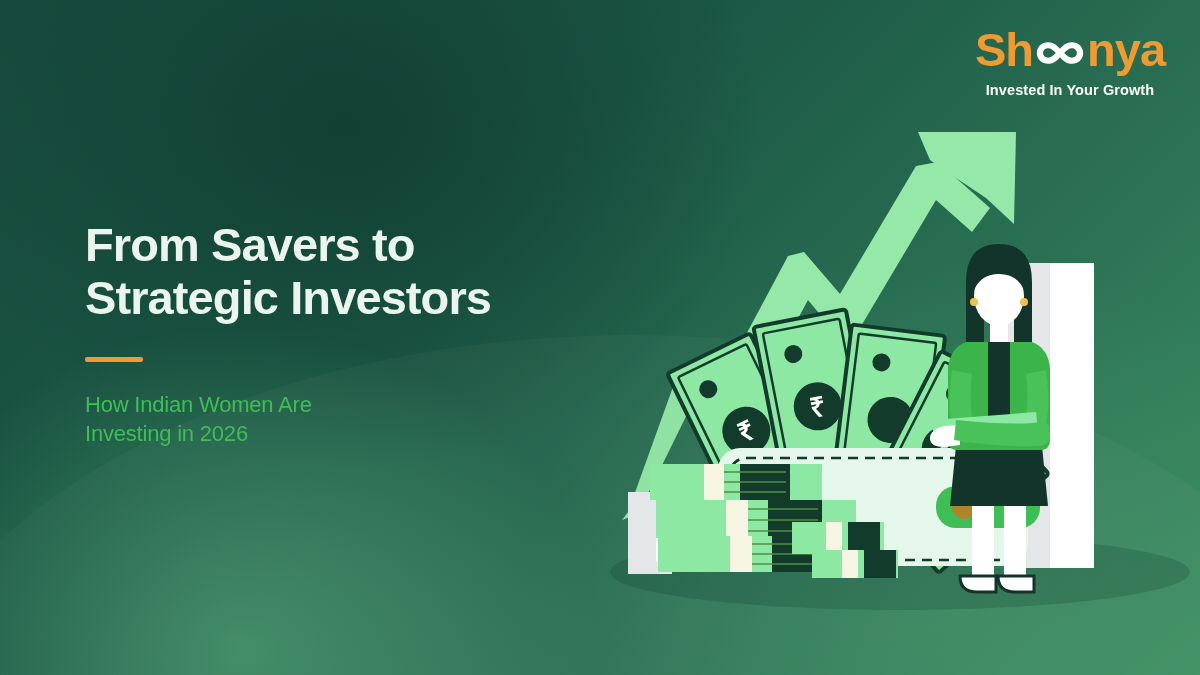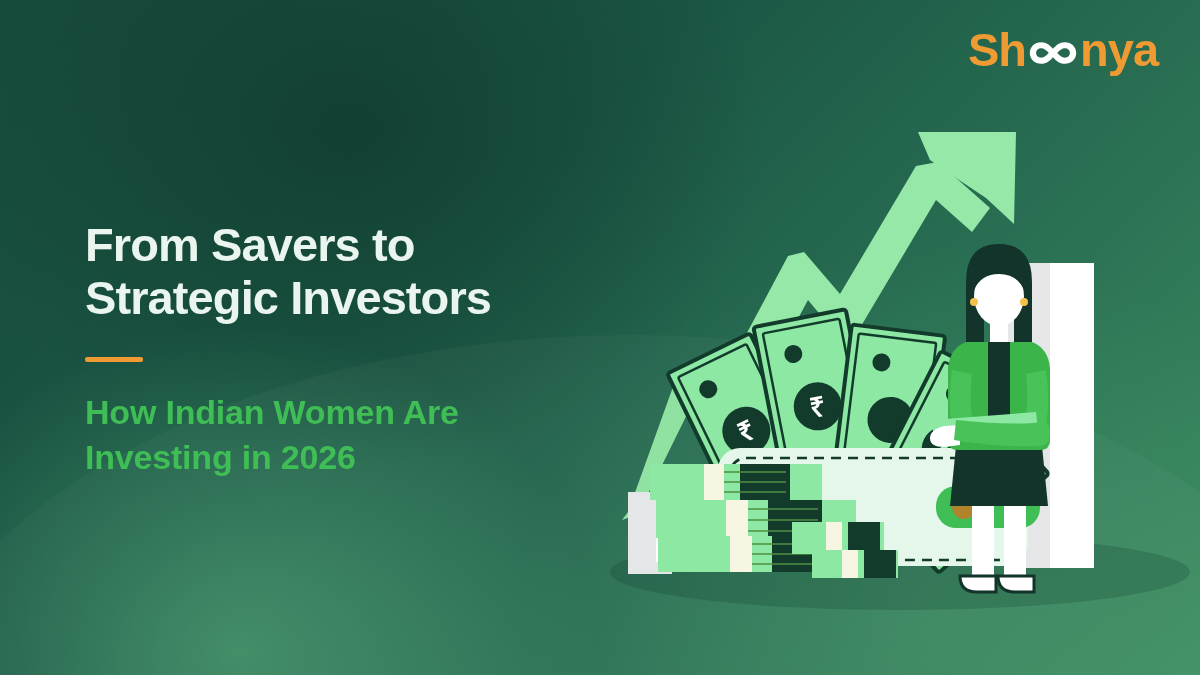--- a/index.html
+++ b/index.html
@@ -57,21 +57,21 @@
     bottom: -560px;
     width: 1500px;
     height: 900px;
     border-radius: 50%;
     background: rgba(255,255,255,0.030);
   }
 
   
   .logo-block {
     position: absolute;
-    right: 32px;
+    right: 25px;
     top: 26px;
     text-align: center;
     width: 210px;
   }
   .logo-word {
     font-size: 47px;
     font-weight: 700;
     letter-spacing: -1px;
     color: #ef9a33;
     line-height: 1;
@@ -113,23 +113,23 @@
     white-space: pre-line;
   }
   .divider {
     width: 58px;
     height: 5px;
     background: #ef9a33;
     border-radius: 2px;
     margin: 33px 0 28px 0;
   }
   .subhead {
-    font-size: 34px;
+    font-size: 22px;
     line-height: 1.32;
-    font-weight: 700;
+    font-weight: 400;
     color: #3fbe55;
     letter-spacing: -0.2px;
     margin: 0;
     white-space: pre-line;
   }
 
   
   .art {
     position: absolute;
     left: 600px;
@@ -153,20 +153,21 @@
   <div class="logo-block">
     <div class="logo-word">
       <span>Sh</span>
       <span class="logo-infinity">
         <svg width="52" height="30" viewBox="0 0 52 30" aria-hidden="true">
           <path d="M14.2 4.2C7.6 4.2 2.8 8.9 2.8 15s4.8 10.8 11.4 10.8c5.4 0 8.9-3.2 11.8-6.6 2.9 3.4 6.4 6.6 11.8 6.6 6.6 0 11.4-4.7 11.4-10.8S44.4 4.2 37.8 4.2c-5.4 0-8.9 3.2-11.8 6.6-2.9-3.4-6.4-6.6-11.8-6.6zm0 6.1c2.9 0 5.1 2.1 7.6 4.7-2.5 2.6-4.7 4.7-7.6 4.7-2.9 0-5.1-2-5.1-4.7s2.2-4.7 5.1-4.7zm23.6 0c2.9 0 5.1 2.1 5.1 4.7s-2.2 4.7-5.1 4.7c-2.9 0-5.1-2.1-7.6-4.7 2.5-2.6 4.7-4.7 7.6-4.7z" fill="#ffffff"></path>
         </svg>
       </span>
       <span>nya</span>
     </div>
+    <div class="logo-tagline">Invested In Your Growth</div>
   </div>
 
   <div class="copy">
     <h1 class="headline">From Savers to
 Strategic Investors</h1>
     <div class="divider"></div>
     <p class="subhead">How Indian Women Are
 Investing in 2026</p>
   </div>
 

